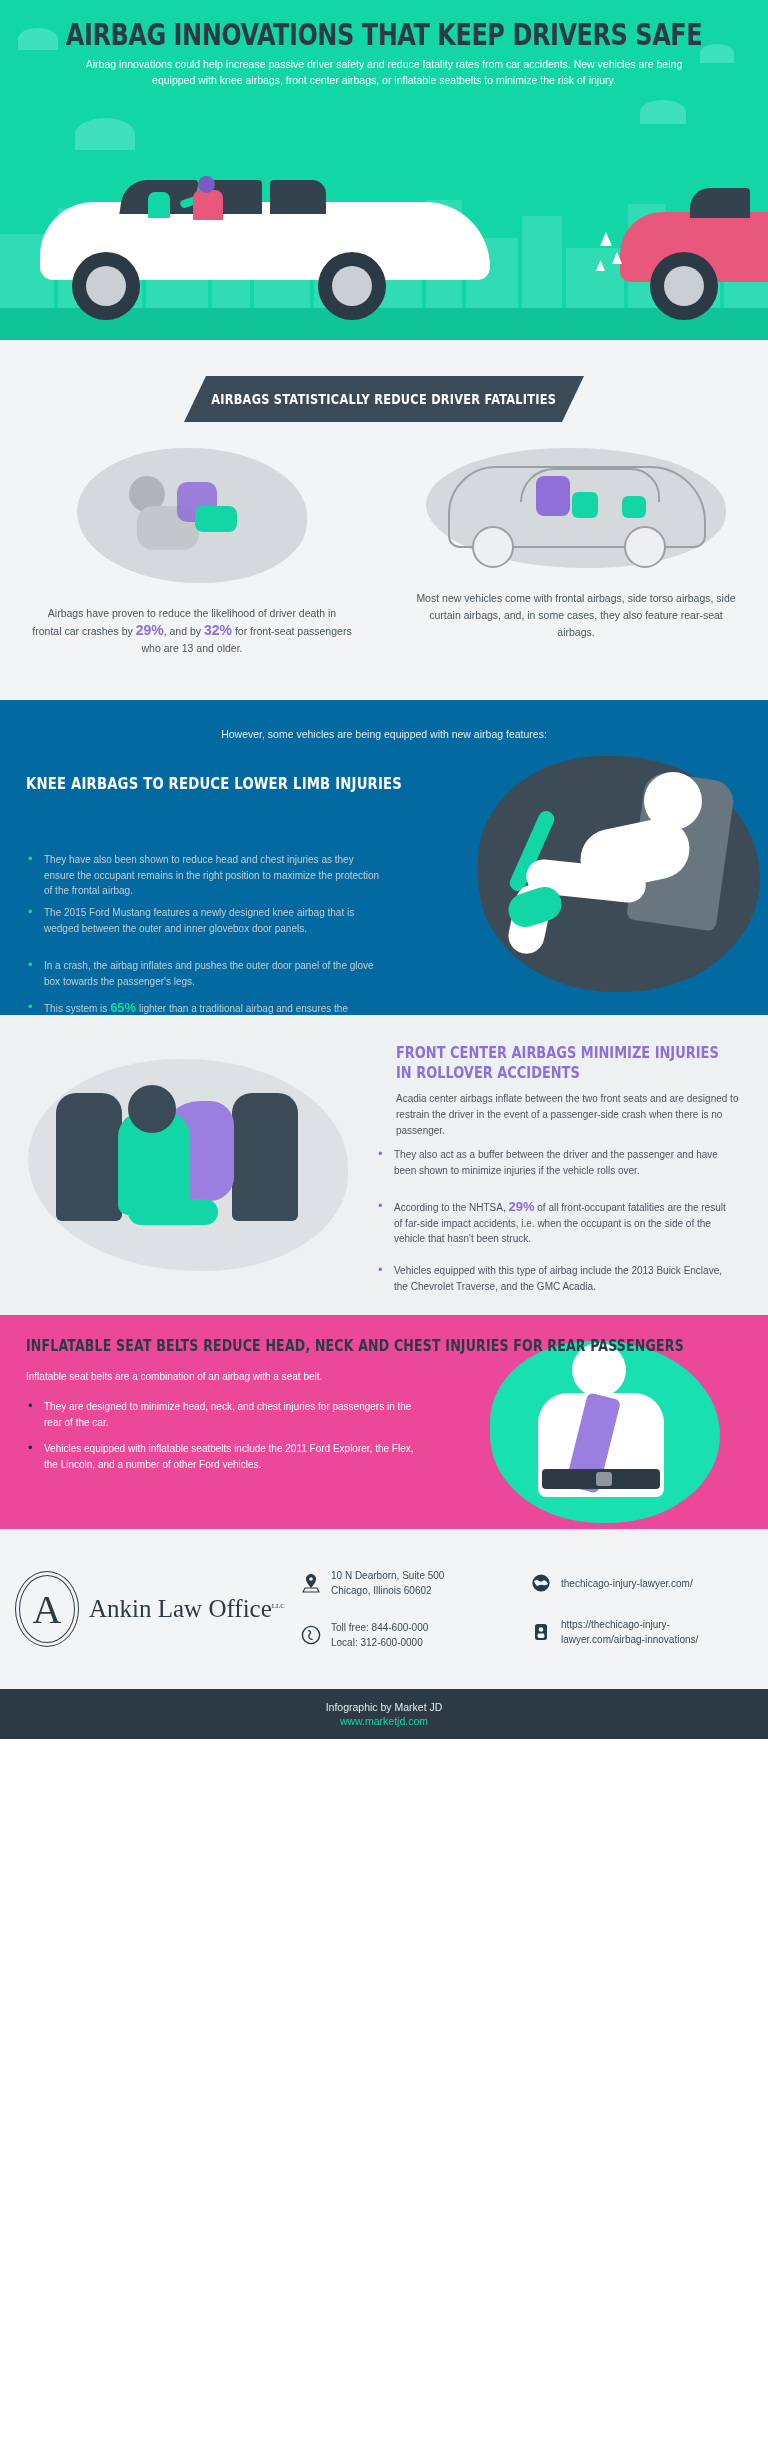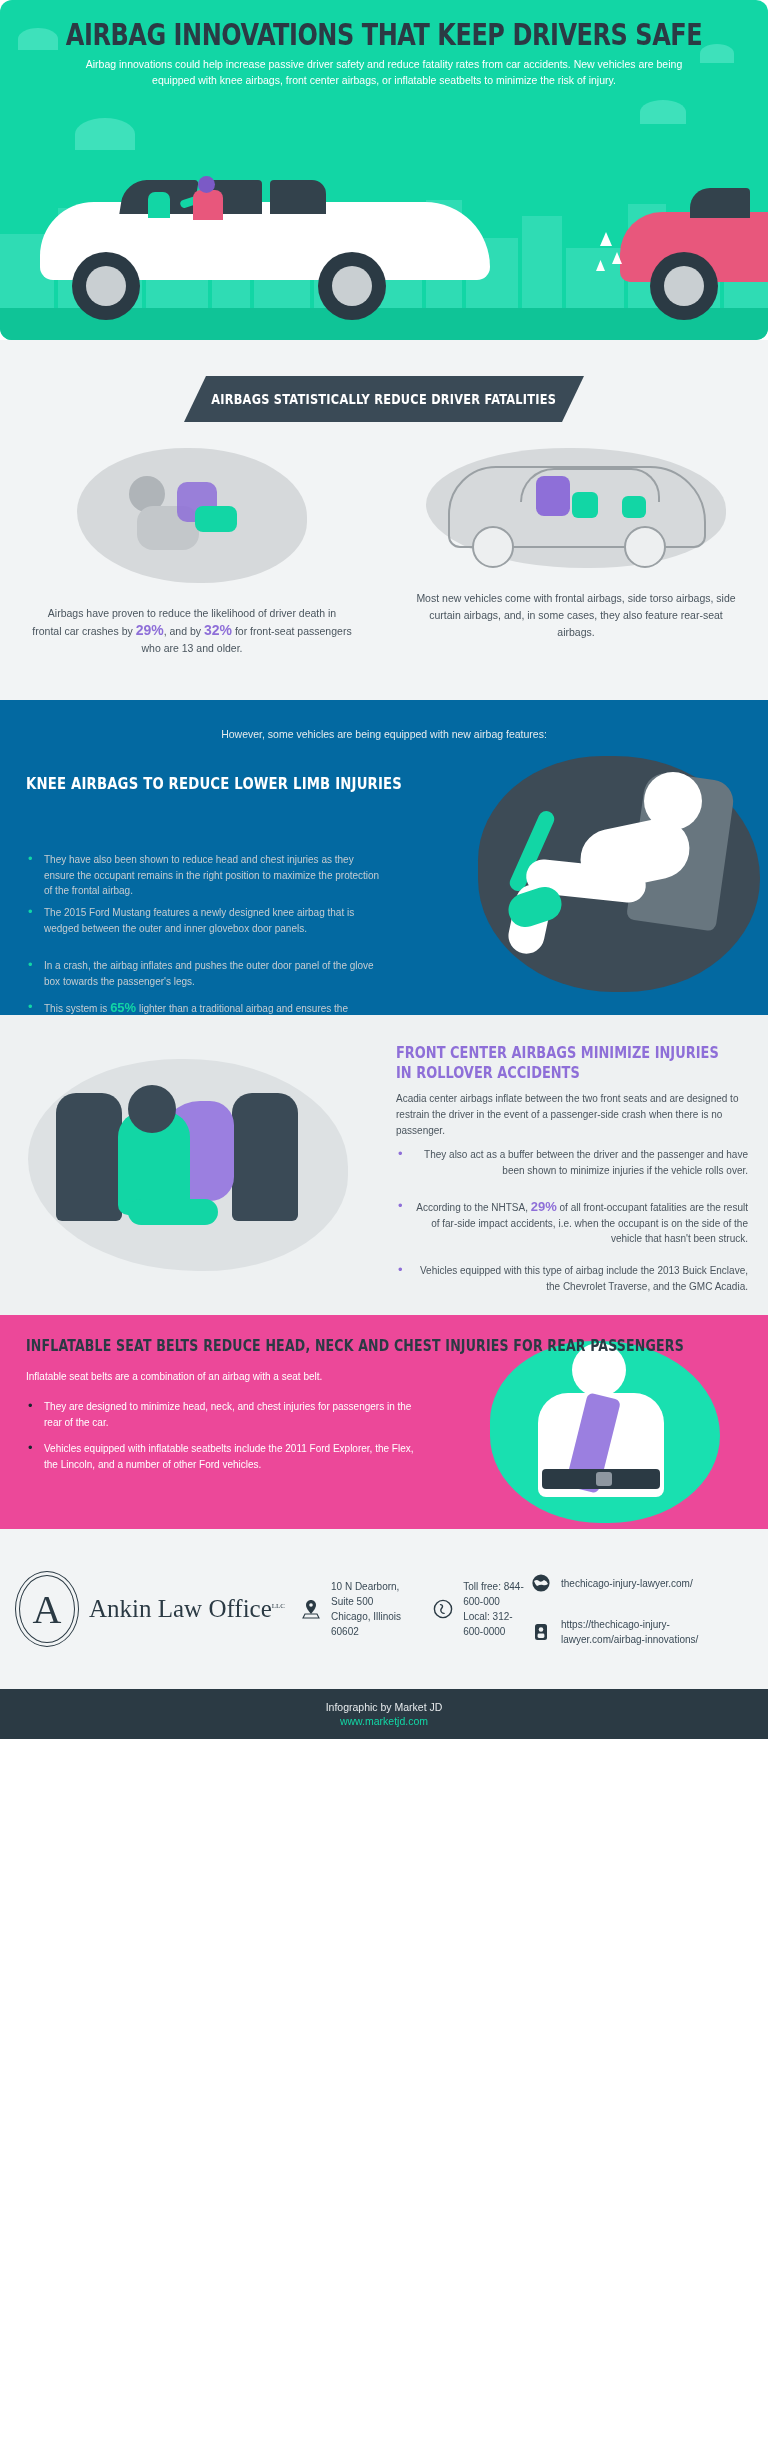--- a/index.html
+++ b/index.html
@@ -6,21 +6,21 @@
   body {
     width:768px; height:2454px;
     font-family:"Liberation Sans", sans-serif;
     background:#ffffff; overflow:hidden;
   }
   .page { position:relative; width:768px; height:2454px; }
 
   
   .hero {
     position:relative; width:768px; height:340px;
-    background:#12D6A5; overflow:hidden;border-radius:12px;
+    background:#12D6A5; overflow:hidden;
   }
   .hero .cloud { position:absolute; background:#3EE1BB; border-radius:50% 50% 0 0; }
   .hero .cloud::before, .hero .cloud::after {
     content:""; position:absolute; background:#3EE1BB; border-radius:50%;
   }
   .c1 { width:40px; height:22px; left:18px; top:28px; }
   .c2 { width:34px; height:19px; left:700px; top:44px; }
   .c3 { width:60px; height:32px; left:75px; top:118px; }
   .c4 { width:46px; height:24px; left:640px; top:100px; }
   .skyline { position:absolute; left:0; bottom:28px; width:768px; height:140px; }
@@ -136,21 +136,21 @@
   .ka-bag { position:absolute; left:40px; top:152px; width:54px; height:34px; background:#12D6A5; border-radius:18px; transform:rotate(-18deg); }
 
   
   .sec4 { position:relative; width:768px; height:300px; background:#EEF1F2; }
   .sec4 h2 {
     position:absolute; left:396px; top:28px; width:350px;
     font-family:"DejaVu Sans Condensed","Liberation Sans Narrow","Liberation Sans",sans-serif;
     font-size:15.5px; font-weight:bold; color:#8E6FD8; line-height:20px; transform:scaleX(0.93); transform-origin:left;
   }
   .sec4 .intro { position:absolute; left:396px; top:76px; width:350px; font-size:10px; line-height:16px; color:#4A555E; }
-  .blp { position:absolute; left:396px; width:352px; font-size:10px; line-height:15.5px; color:#4A555E; padding-left:18px;text-align:right; }
+  .blp { position:absolute; left:376px; width:352px; font-size:10px; line-height:15.5px; color:#4A555E; padding-left:18px; }
   .blp::before { content:"•"; position:absolute; left:2px; top:-1px; color:#8E6FD8; font-size:13px; }
   .blp1 { top:132px; } .blp2 { top:184px; } .blp3 { top:248px; }
   .fc-art { position:absolute; left:10px; top:34px; width:360px; height:230px; }
   .fc-blob { position:absolute; left:18px; top:10px; width:320px; height:212px; background:#DDE1E3; border-radius:48% 52% 46% 54%; }
   .fc-seat1 { position:absolute; left:46px; top:44px; width:66px; height:128px; background:#3A4A56; border-radius:20px 20px 6px 6px; }
   .fc-seat2 { position:absolute; left:222px; top:44px; width:66px; height:128px; background:#3A4A56; border-radius:20px 20px 6px 6px; }
   .fc-person { position:absolute; left:108px; top:62px; width:72px; height:104px; background:#12D6A5; border-radius:26px 26px 10px 10px; }
   .fc-head { position:absolute; left:118px; top:36px; width:48px; height:48px; border-radius:50%; background:#3A4A56; }
   .fc-bag { position:absolute; left:150px; top:52px; width:74px; height:100px; background:#9B7FE0; border-radius:40px 24px 24px 40px; }
   .fc-leg { position:absolute; left:118px; top:150px; width:90px; height:26px; background:#12D6A5; border-radius:13px; }
@@ -179,21 +179,21 @@
   .logo-wrap { width:300px; display:flex; align-items:center; justify-content:center; gap:10px; }
   .logo-mark { width:64px; height:76px; position:relative; }
   .logo-mark .o1 { position:absolute; inset:0; border:1.6px solid #2B3A44; border-radius:50%; }
   .logo-mark .o2 { position:absolute; inset:4px; border:1.6px solid #2B3A44; border-radius:50%; }
   .logo-mark .a {
     position:absolute; inset:0; display:flex; align-items:center; justify-content:center;
     font-family:"Liberation Serif", serif; font-size:40px; color:#2B3A44;
   }
   .logo-text { font-family:"Liberation Serif", serif; font-size:25px; color:#2B3A44; }
   .logo-text sup { font-size:7px; vertical-align:super; }
-  .contact-col { width:230px; display:flex; flex-direction:row; gap:22px; }
+  .contact-col { width:230px; display:flex; flex-direction:column; gap:22px; }
   .contact-col2 { width:238px; display:flex; flex-direction:column; gap:22px; }
   .ci { display:flex; align-items:center; gap:9px; }
   .ci .ic { width:22px; height:24px; flex:none; display:flex; align-items:center; justify-content:center; color:#2B3A44; }
   .ci .tx { font-size:10px; line-height:15px; color:#3A4A56; }
 
   .credit { position:relative; width:768px; height:50px; background:#2B3A44;
     display:flex; flex-direction:column; align-items:center; justify-content:center; gap:2px; }
   .credit .l1 { font-size:10.5px; color:#E6EAEC; }
   .credit .l2 { font-size:10.5px; color:#12D6A5; }
 </style>

